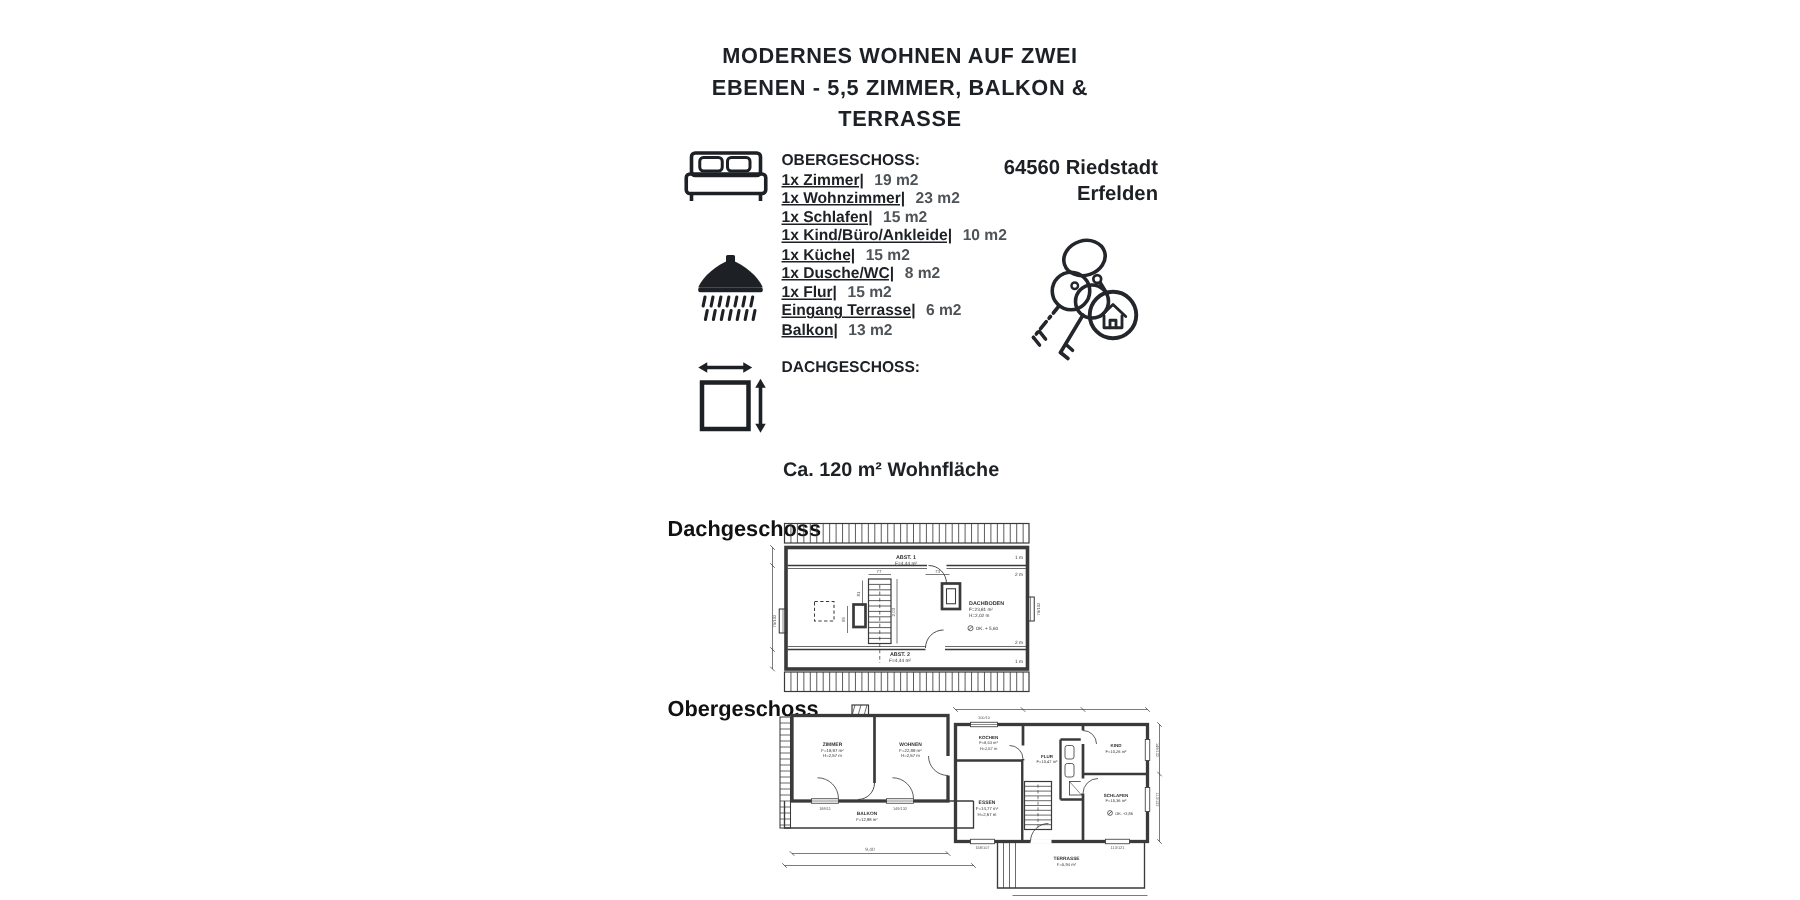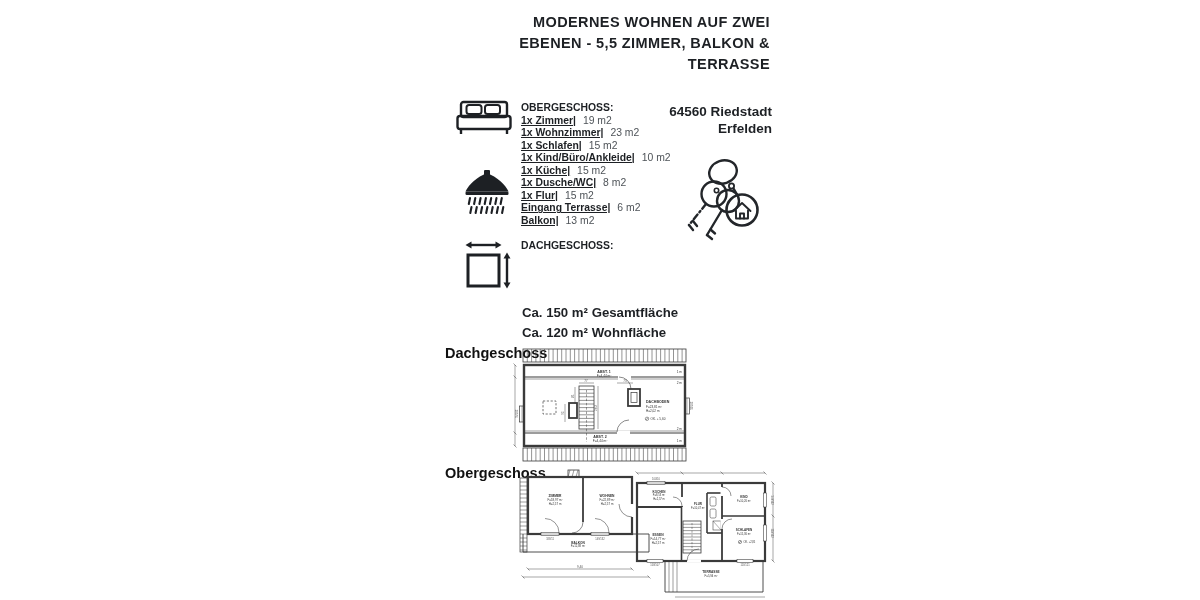--- a/index.html
+++ b/index.html
@@ -1,23 +1,23 @@
 <!DOCTYPE html>
 <html><head>
 <meta charset="utf-8">
 <style>
   html,body{margin:0;padding:0;background:#fff;}
   .page{position:relative;width:1200px;height:600px;background:#ffffff;overflow:hidden;
         font-family:"Liberation Sans",sans-serif;color:#1d2024;}
-  .title{position:absolute;left:430px;top:12px;width:340px;text-align:right;
+  .title{position:absolute;left:430px;top:28px;width:340px;text-align:center;
          font-size:14.5px;font-weight:800;letter-spacing:.4px;line-height:21px;color:#1d2024;}
   .room-list{position:absolute;left:521px;font-size:10.4px;line-height:12.55px;color:#1d2024;}
   .list-heading{font-weight:700;}
   .room-row b{font-weight:700;text-decoration:underline;}
-  .room-row .area{font-weight:400;color:#4e5358;margin-left:7px;}
+  .room-row .area{font-weight:700;color:#4e5358;margin-left:7px;}
   .address{position:absolute;left:648px;top:103px;width:124px;text-align:right;
            font-size:13.5px;font-weight:800;line-height:17px;}
   .totals{position:absolute;left:522px;top:303px;font-size:13.2px;font-weight:800;line-height:19.5px;}
   .plan-label{position:absolute;font-size:14.5px;font-weight:800;color:#111;}
   svg.icon{position:absolute;}
   svg.plan{position:absolute;}
   svg.plan text{fill:#333;font-family:"Liberation Sans",sans-serif;}
   svg.plan text.dim{fill:#555;}
 </style>
 </head>
@@ -105,21 +105,20 @@
       <path d="M38.5,19.5 L42,13.5 L45.5,19.5 Z"></path>
       <path d="M38.5,43.5 L42,49.5 L45.5,43.5 Z"></path>
     </g>
   </svg>
 
   <div class="room-list" id="list-attic" style="top:240px">
     <div class="list-heading">DACHGESCHOSS:</div>
   </div>
 
   <div class="totals">
-    <div>Ca. 150 m² Gesamtfläche</div>
     <div>Ca. 120 m² Wohnfläche</div>
   </div>
 
   <div class="plan-label" style="left:445px;top:345px">Dachgeschoss</div>
   <div class="plan-label" style="left:445px;top:465px">Obergeschoss</div>
 
   <svg class="plan" style="left:505px;top:346px" width="205" height="118" viewBox="0 0 205 118">
     <g stroke="#3a3a3a" fill="none">
 
       <rect x="18" y="3" width="163" height="13" stroke-width=".8"></rect>

